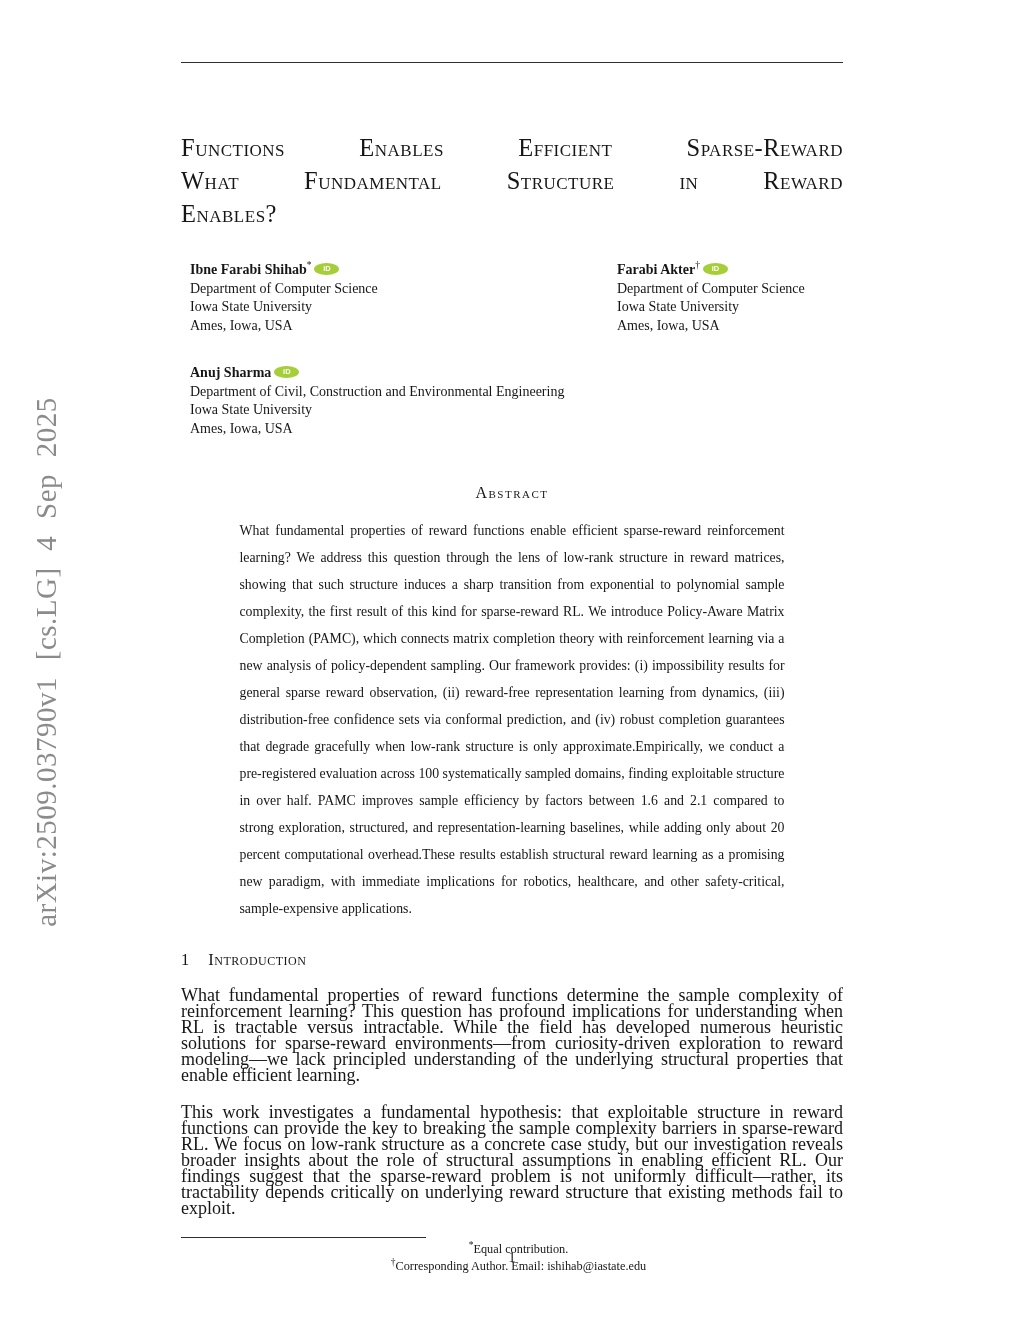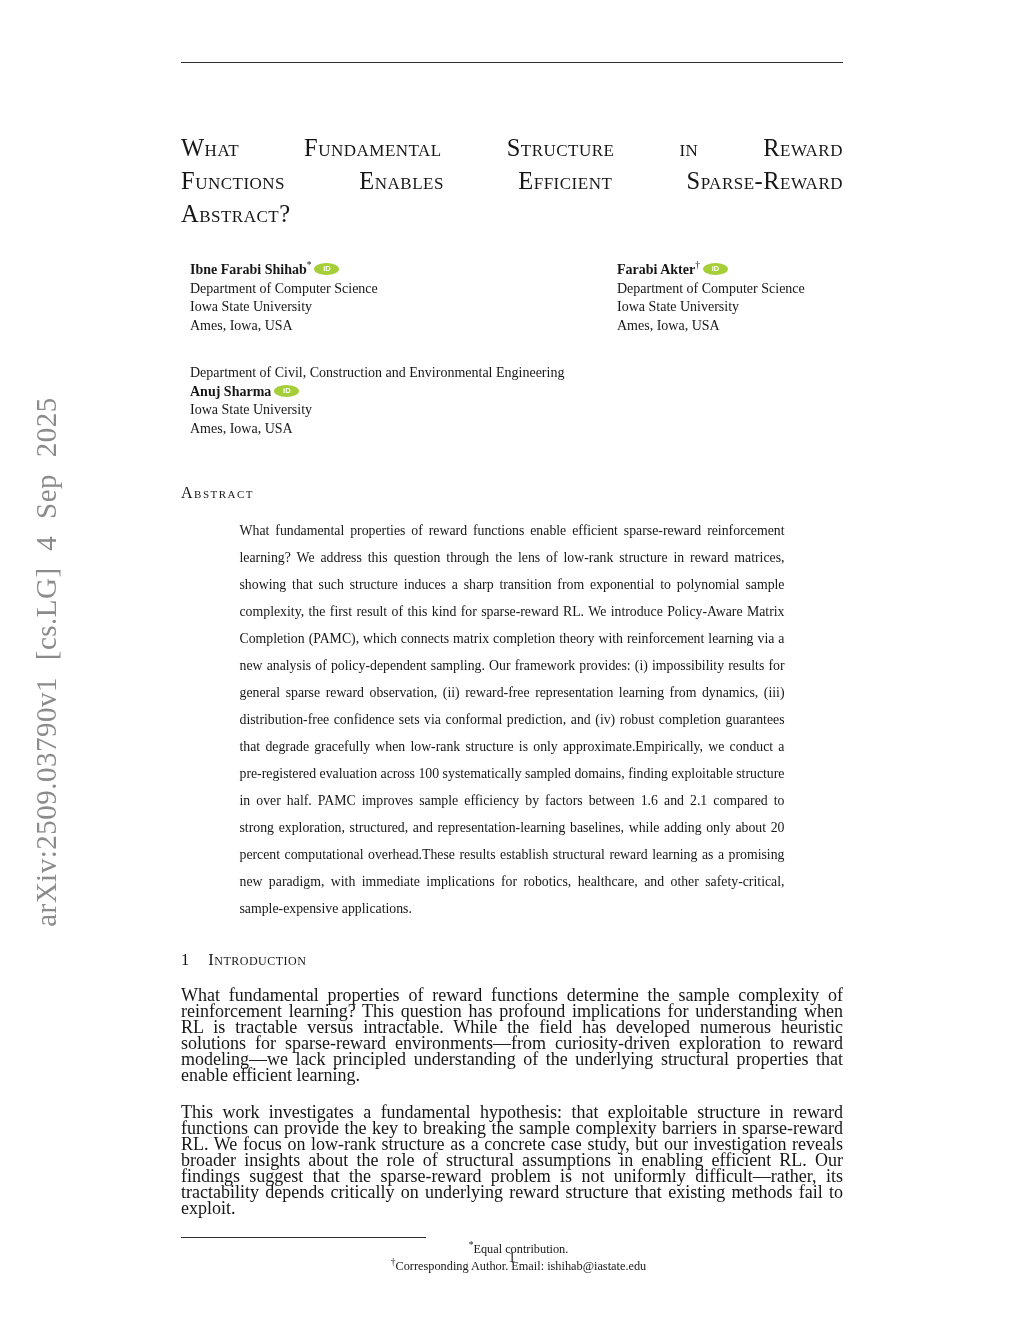--- a/index.html
+++ b/index.html
@@ -64,21 +64,21 @@
     font-family: "Liberation Sans", sans-serif;
     font-size: 7.5px;
     font-weight: 700;
     text-align: center;
     line-height: 12px;
     vertical-align: 3px;
     margin-left: 3px;
   }
   .abstract-head {
     margin-top: 46px;
-    text-align: left;
+    text-align: center;
     font-variant: small-caps;
     font-size: 16px;
     letter-spacing: 1.5px;
     font-weight: 400;
   }
   .abstract-body {
     margin: 15px auto 0;
     width: 545px;
     text-align: justify;
     font-size: 13.8px;
@@ -114,23 +114,23 @@
 </head>
 <body>
 
 <div class="watermark">arXiv:2509.03790v1 [cs.LG] 4 Sep 2025</div>
 
 <div class="content">
 
   <div class="top-rule"></div>
 
   <h1 class="title">
+    <span class="jl">Functions Enables Efficient Sparse-Reward</span>
     <span class="jl">What Fundamental Structure in Reward</span>
-    <span class="jl">Functions Enables Efficient Sparse-Reward</span>
-    <span class="last">Abstract?</span>
+    <span class="last">Enables?</span>
   </h1>
 
   <div class="authors">
 
     <div class="author">
       <div>
         <span class="a-name">Ibne Farabi Shihab</span><sup class="mark">*</sup><span class="orcid">iD</span>
       </div>
       <div>Department of Computer Science</div>
       <div>Iowa State University</div>
@@ -140,24 +140,24 @@
     <div class="author">
       <div>
         <span class="a-name">Farabi Akter</span><sup class="mark">†</sup><span class="orcid">iD</span>
       </div>
       <div>Department of Computer Science</div>
       <div>Iowa State University</div>
       <div>Ames, Iowa, USA</div>
     </div>
 
     <div class="author wide">
-      <div>Department of Civil, Construction and Environmental Engineering</div>
       <div>
         <span class="a-name">Anuj Sharma</span><sup class="mark"></sup><span class="orcid">iD</span>
       </div>
+      <div>Department of Civil, Construction and Environmental Engineering</div>
       <div>Iowa State University</div>
       <div>Ames, Iowa, USA</div>
     </div>
 
   </div>
 
   <div class="abstract-head">Abstract</div>
 
   <div class="abstract-body">What fundamental properties of reward functions enable efficient sparse-reward reinforcement learning? We address this question through the lens of low-rank structure in reward matrices, showing that such structure induces a sharp transition from exponential to polynomial sample complexity, the first result of this kind for sparse-reward RL. We introduce Policy-Aware Matrix Completion (PAMC), which connects matrix completion theory with reinforcement learning via a new analysis of policy-dependent sampling. Our framework provides: (i) impossibility results for general sparse reward observation, (ii) reward-free representation learning from dynamics, (iii) distribution-free confidence sets via conformal prediction, and (iv) robust completion guarantees that degrade gracefully when low-rank structure is only approximate.Empirically, we conduct a pre-registered evaluation across 100 systematically sampled domains, finding exploitable structure in over half. PAMC improves sample efficiency by factors between 1.6 and 2.1 compared to strong exploration, structured, and representation-learning baselines, while adding only about 20 percent computational overhead.These results establish structural reward learning as a promising new paradigm, with immediate implications for robotics, healthcare, and other safety-critical, sample-expensive applications.</div>
 

